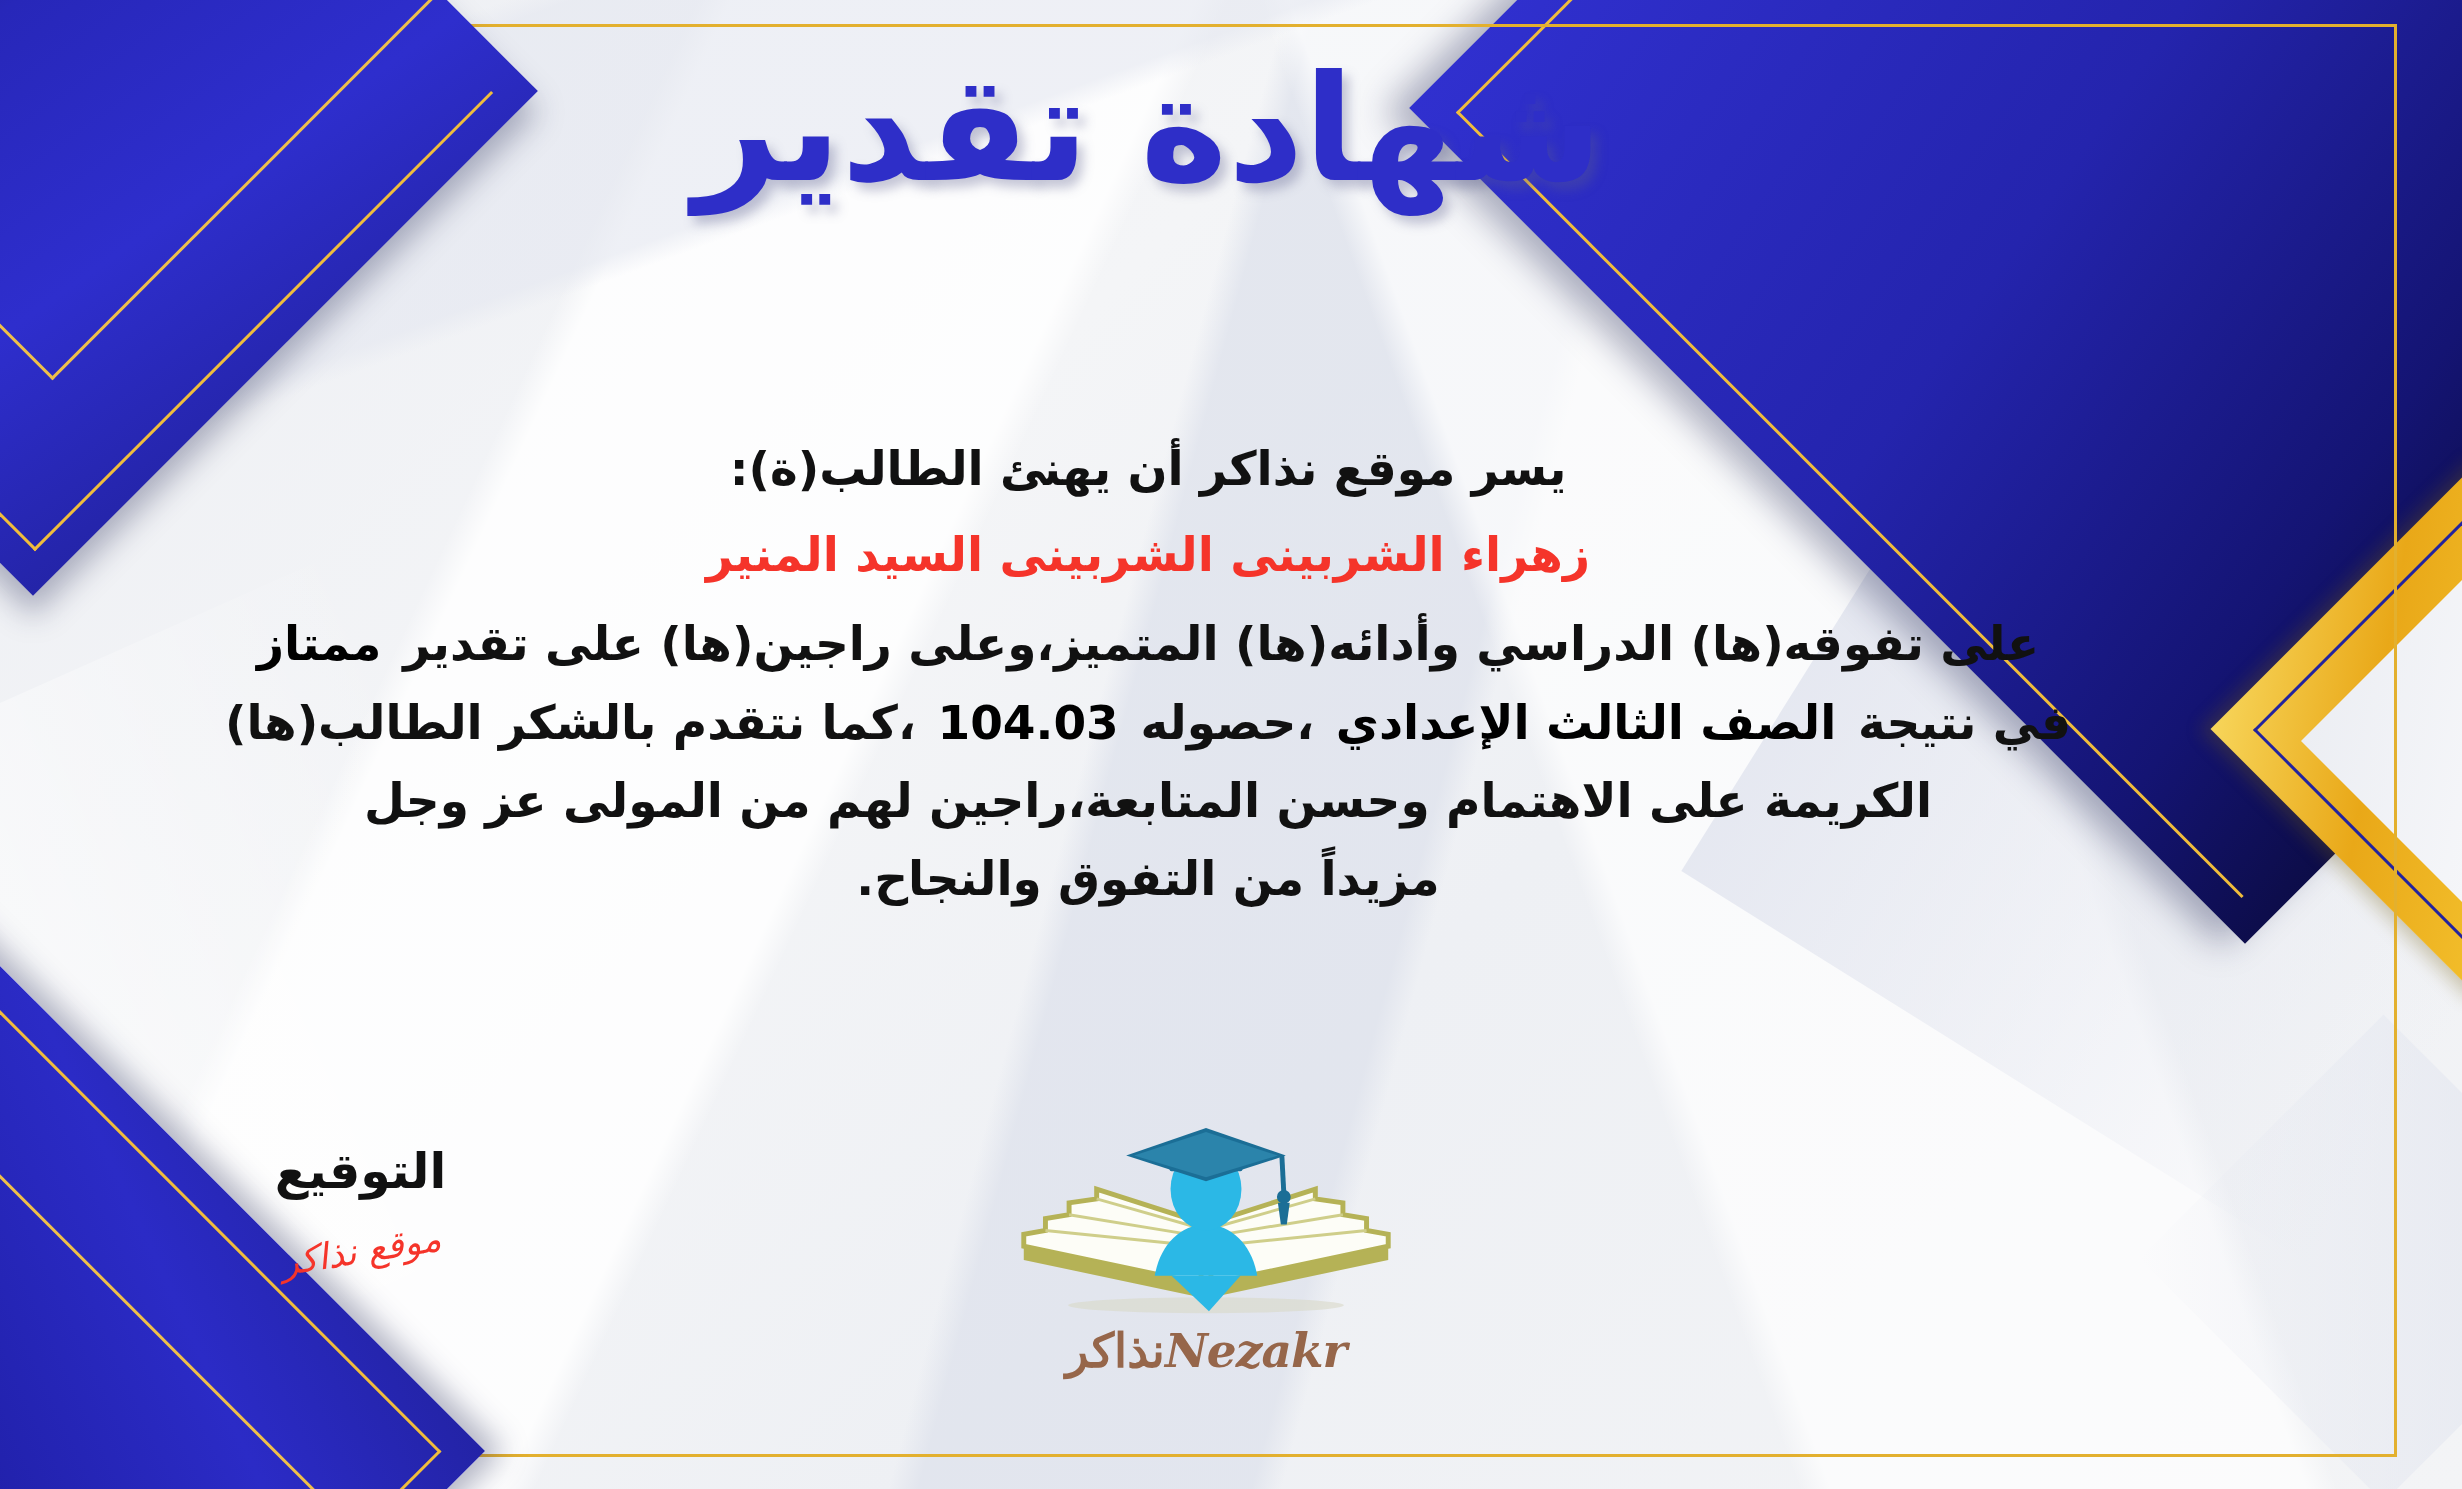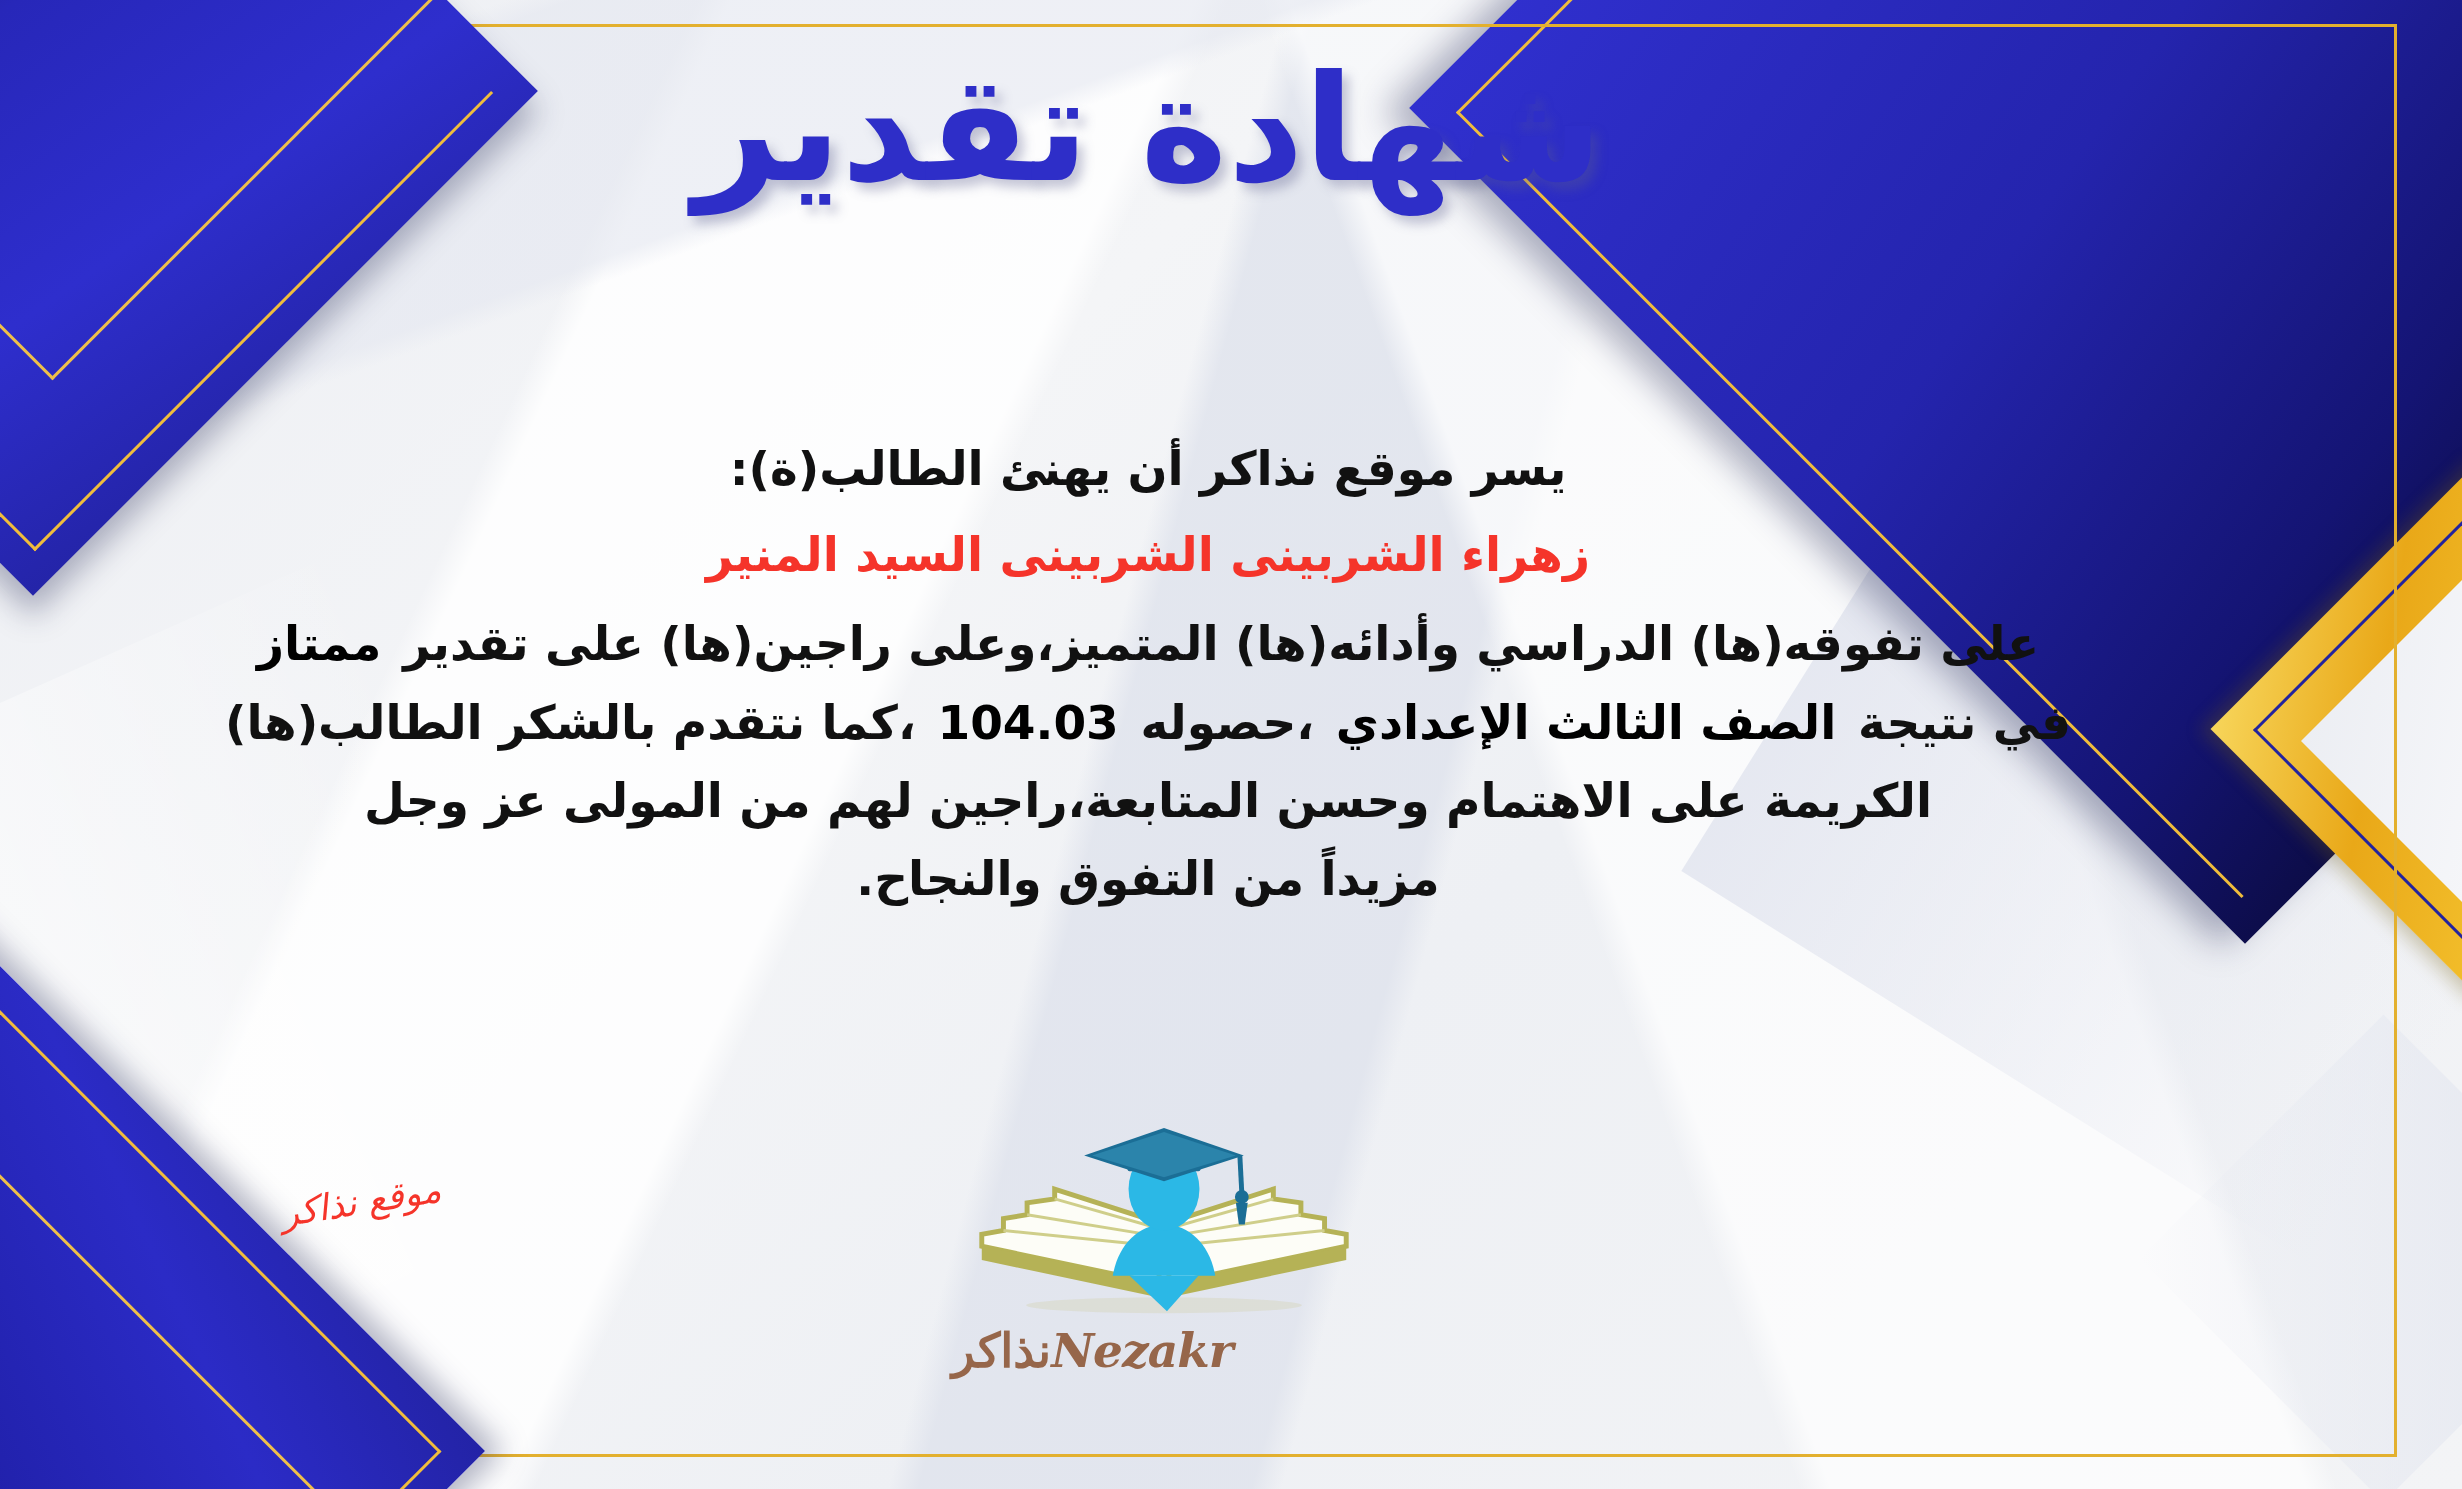--- a/index.html
+++ b/index.html
@@ -179,24 +179,24 @@
     font-size:36px;
     color:#f5342a;
     transform:rotate(-9deg);
     display:inline-block;
     direction:rtl;
   }
 
   
   .logo{
     position:absolute;
-    left:1118px;
+    left:1160px;
     top:1128px;
     width:424px;
-    text-align:left;
+    text-align:center;
   }
   .logo-mark{width:424px;height:197px;display:block;}
   .logo-text{
     margin-top:-2px;
     font-size:47px;
     font-weight:bold;
     color:#96664a;
     direction:rtl;
     font-family:"DejaVu Serif","Liberation Serif",serif;
     letter-spacing:-1px;
@@ -265,20 +265,21 @@
         <span>الكريمة على الاهتمام وحسن المتابعة،راجين لهم من المولى عز وجل</span>
       </p>
 
       <p class="line wrap">
         <span>مزيداً من التفوق والنجاح.</span>
       </p>
 
     </div>
 
     <div class="sig-wrap">
+      <div class="sig-label">التوقيع</div>
       <div class="sig-script">موقع نذاكر</div>
     </div>
 
     <div class="logo">
       <svg class="logo-mark" viewBox="0 0 430 200">
 
         <path d="M30 120 L30 108 L52 104 L52 92 L76 88 L76 76 L104 72 L104 62 L210 96 L210 158 Z" fill="#fdfdf7" stroke="#b5b256" stroke-width="5"></path>
         <path d="M52 104 L210 120" stroke="#cfce8a" stroke-width="3" fill="none"></path>
         <path d="M76 88 L210 110" stroke="#cfce8a" stroke-width="3" fill="none"></path>
         <path d="M104 72 L210 102" stroke="#cfce8a" stroke-width="3" fill="none"></path>

